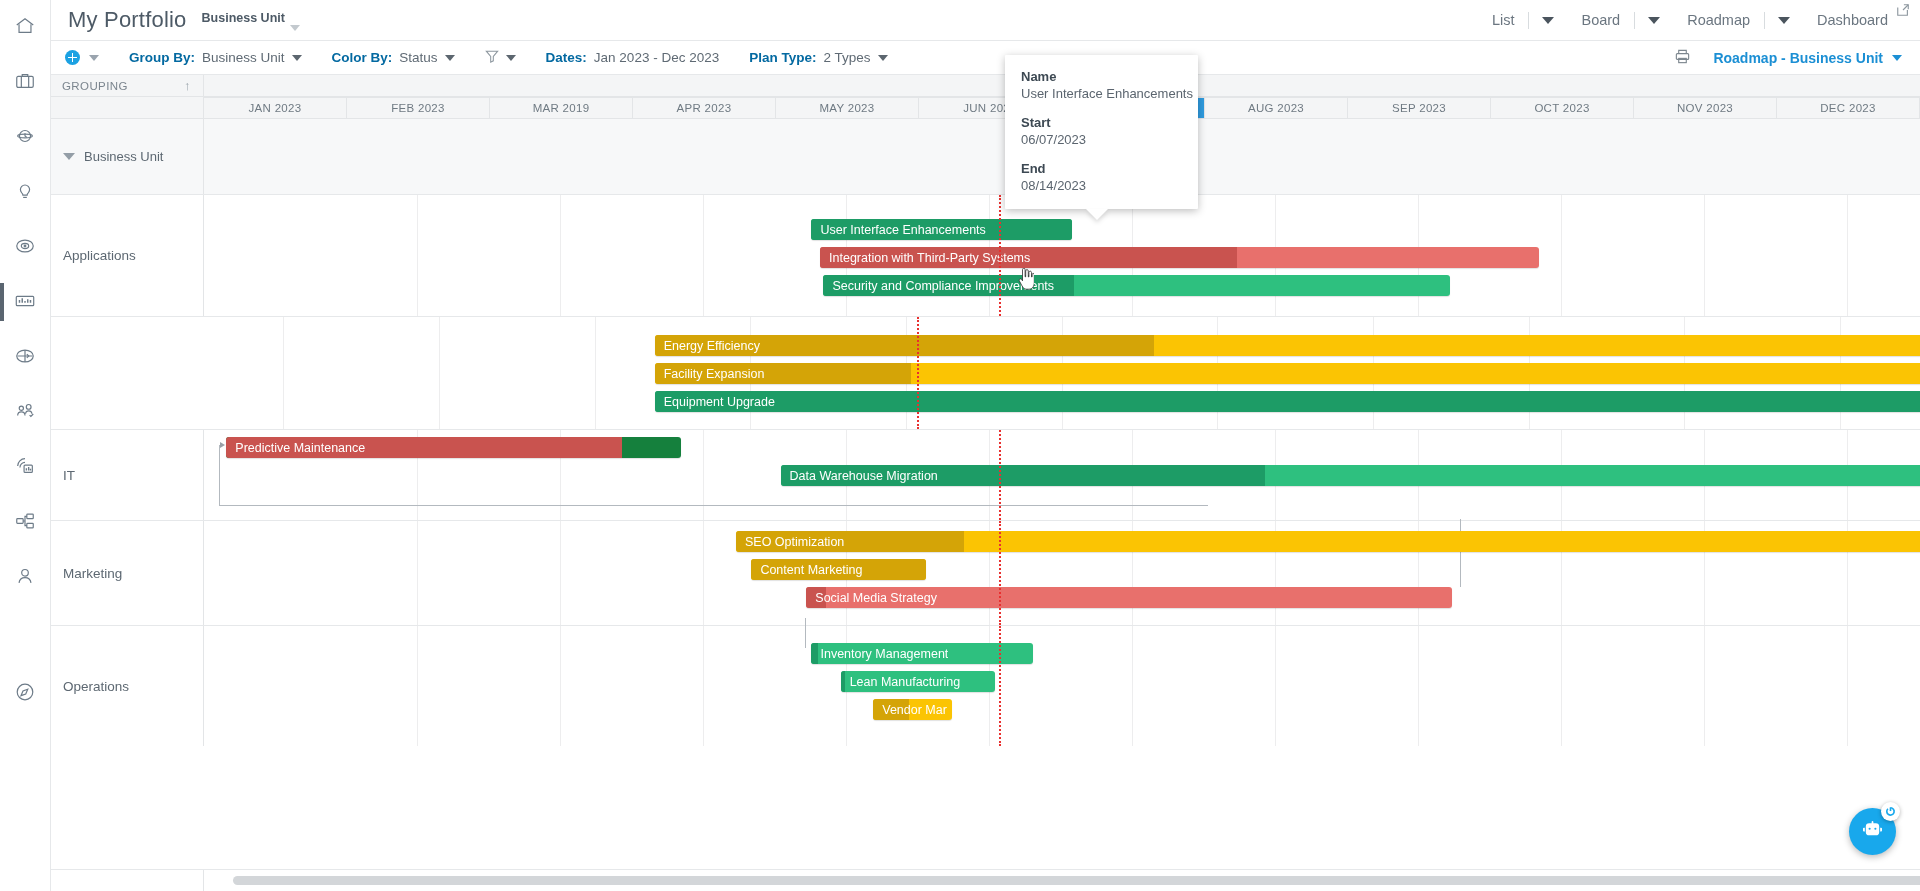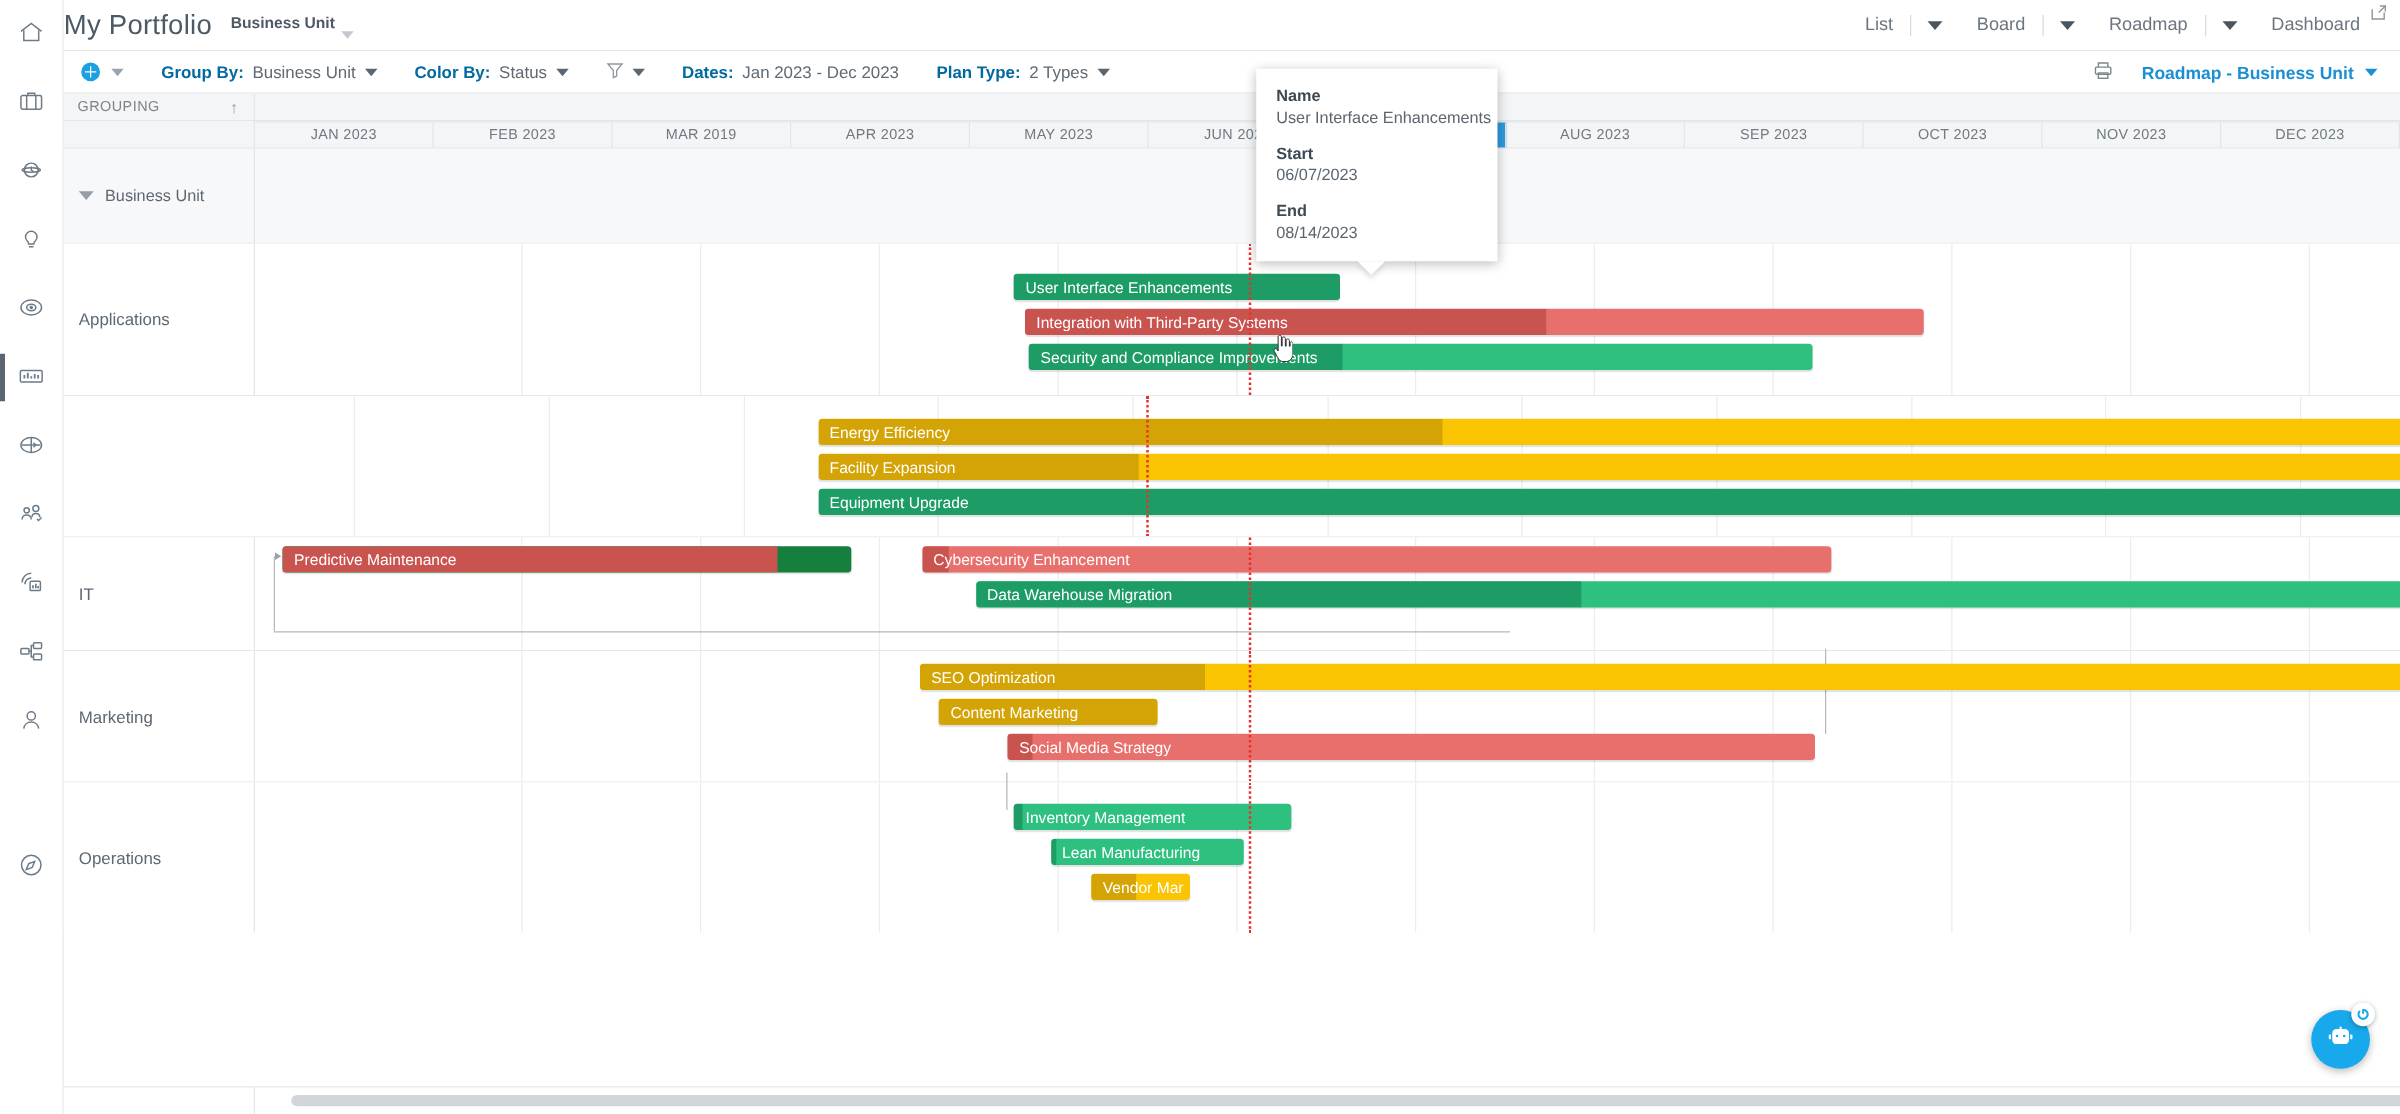--- a/index.html
+++ b/index.html
@@ -28,21 +28,21 @@
   }
   .rail-spacer { flex:1; }
 
   
   .topbar {
     position:absolute; left:51px; top:0; width:1869px; height:41px;
     background:#fff; border-bottom:1px solid #e6e8ea;
     display:flex; align-items:center;
   }
   .portfolio-title {
-    font-size:22px; color:#4d5a66; font-weight:400; letter-spacing:.2px;
+    font-size:22px; color:#4d5a66; font-weight:400; margin-left:17px; letter-spacing:.2px;
   }
   .bu-chip { margin-left:15px; display:flex; align-items:flex-start; gap:5px; padding-top:2px; }
   .bu-chip .bu-label { font-size:12.5px; color:#4d5a66; font-weight:600; }
   .caret { width:0;height:0;border-left:5px solid transparent;border-right:5px solid transparent;
            border-top:6px solid #9aa4ae; display:inline-block; }
   .caret.dark { border-top-color:#5c666f; }
   .topbar-right { margin-left:auto; display:flex; align-items:center; gap:0; padding-right:18px; }
   .view-tab { font-size:14.5px; color:#6b7680; padding:0 14px; cursor:pointer; }
   .view-sep { width:1px; height:17px; background:#d8dcdf; }
   .view-caret { padding:0 13px; display:flex; align-items:center; cursor:pointer; }
@@ -509,24 +509,20 @@
           <div class="seg-v" style="left:0;top:0;height:60px;"></div>
           <div class="seg-h" style="left:0;top:60px;width:96%;"></div>
           <div class="arrow" style="left:1px;top:-3px;"></div>
         </div>
 
         <div class="bar" style="left:1.3%;width:26.5%;top:7px;background:#15803d">
           <div class="fill" style="width:87%;background:#c9534f"></div>
           <div class="lbl">Predictive Maintenance</div>
         </div>
 
-        <div class="bar" style="left:31.1%;width:42.4%;top:7px;background:#e8706c">
-          <div class="fill" style="width:3%;background:#c9534f"></div>
-          <div class="lbl">Cybersecurity Enhancement</div>
-        </div>
 
         <div class="bar" style="left:33.6%;width:67.2%;top:35px;background:#2ec07f">
           <div class="fill" style="width:42%;background:#1d9c66"></div>
           <div class="lbl">Data Warehouse Migration</div>
         </div>
       </div>
     </div>
 
     <div class="row" style="height:105px">
       <div class="row-label">Marketing</div>

